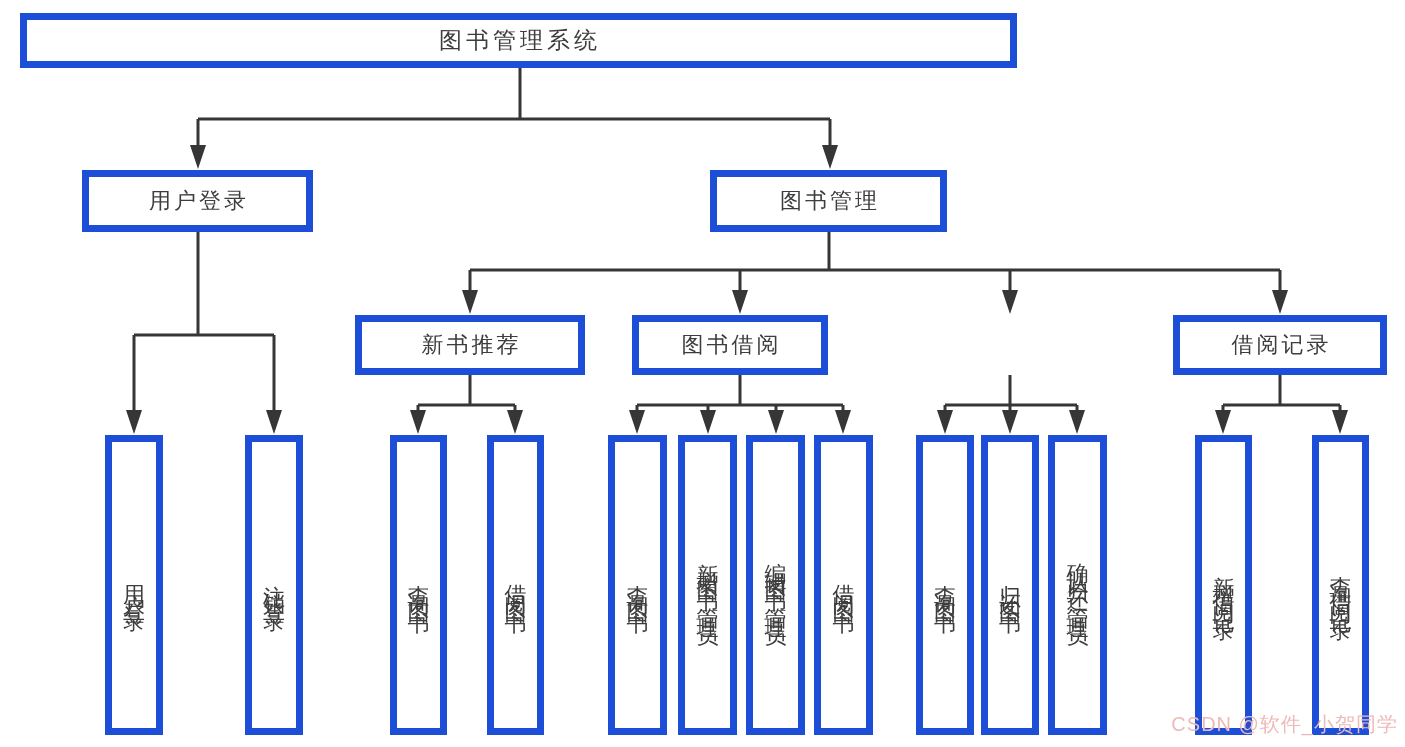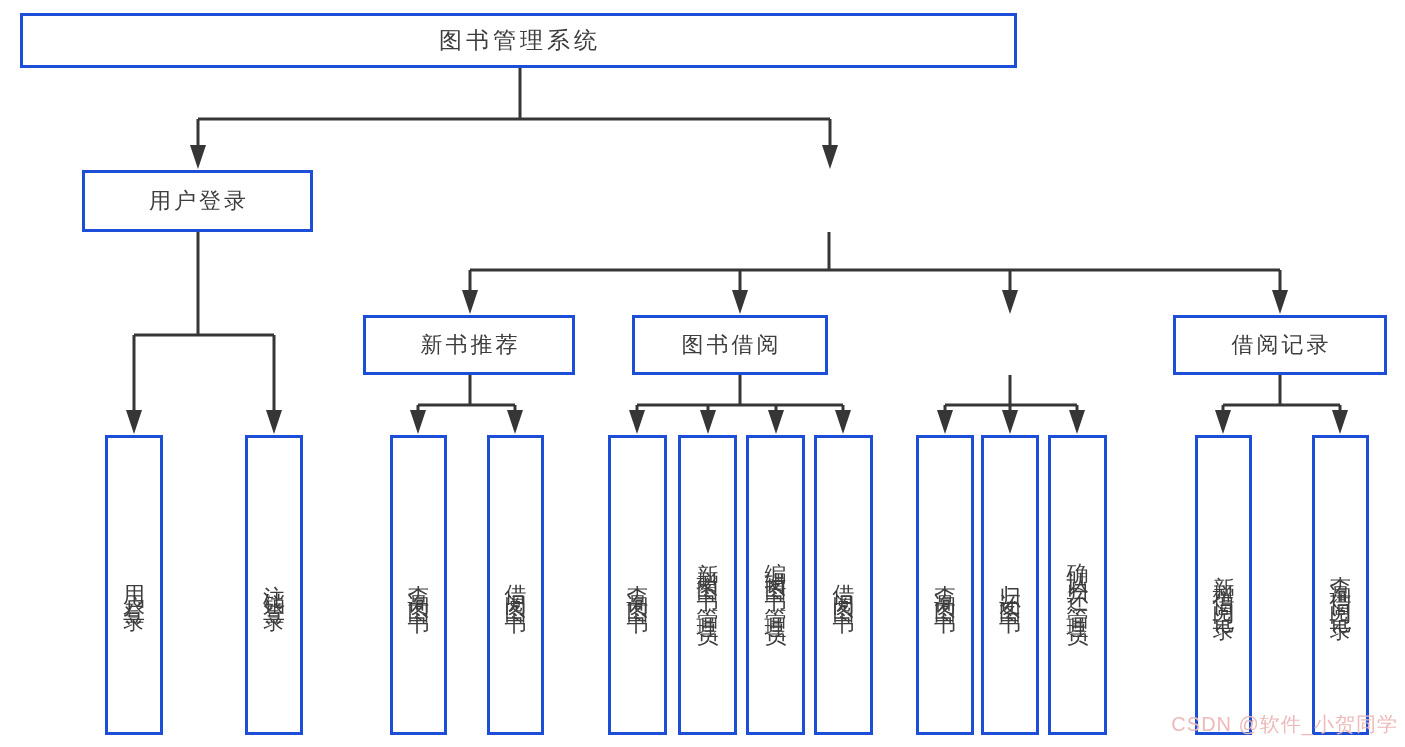--- a/index.html
+++ b/index.html
@@ -13,21 +13,21 @@
   .wires {
     position:absolute; left:0; top:0;
     pointer-events:none;
   }
   .wires path { fill:none; stroke:#363636; stroke-width:3; }
   .wires polygon { fill:#363636; stroke:none; }
   .node {
     position:absolute;
     box-sizing:border-box;
     background:#ffffff;
-    border:3px solid #1d4ed8;
+    border:7px solid #1d4ed8;
     display:flex; align-items:center; justify-content:center;
     color:#3d3d3d;
   }
   .hlabel { font-size:22px; letter-spacing:3px; text-indent:3px; white-space:nowrap; }
   .root-box .hlabel { font-size:23px; letter-spacing:4px; }
   .lvl2 { top:170px; height:62px; }
   .lvl3 { top:315px; height:60px; }
   .leaf { top:435px; height:300px; }
   .vlabel {
     writing-mode:vertical-rl;
@@ -102,22 +102,25 @@
     </g>
   </svg>
 
   <div class="node root-box" style="left:20px;top:13px;width:997px;height:55px">
     <span class="hlabel">图书管理系统</span>
   </div>
 
   <div class="node lvl2" style="left:82px;width:231px">
     <span class="hlabel">用户登录</span>
   </div>
+  <div class="node lvl2" style="left:710px;width:237px">
+    <span class="hlabel">图书管理</span>
+  </div>
 
-  <div class="node lvl3" style="left:363px;width:212px">
+  <div class="node lvl3" style="left:355px;width:230px">
     <span class="hlabel">新书推荐</span>
   </div>
   <div class="node lvl3" style="left:632px;width:196px">
     <span class="hlabel">图书借阅</span>
   </div>
   <div class="node lvl3" style="left:1173px;width:214px">
     <span class="hlabel">借阅记录</span>
   </div>
 
   <div class="node leaf" style="left:105px;width:58px">

